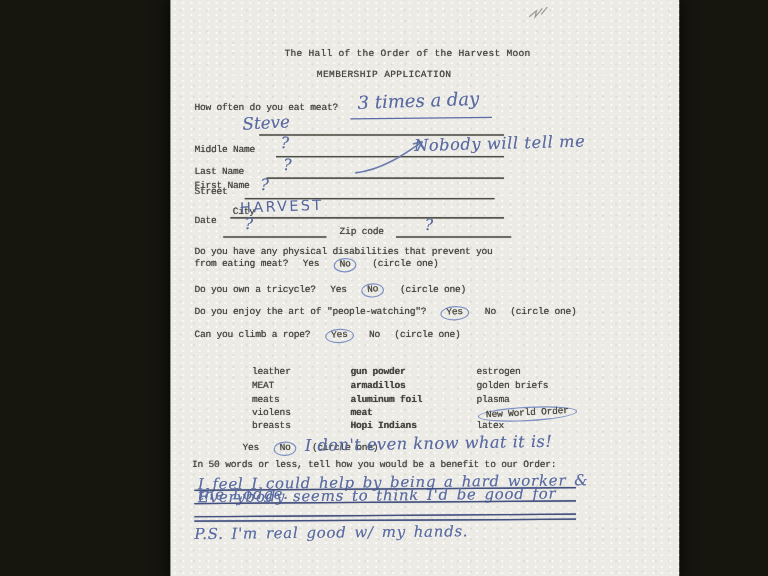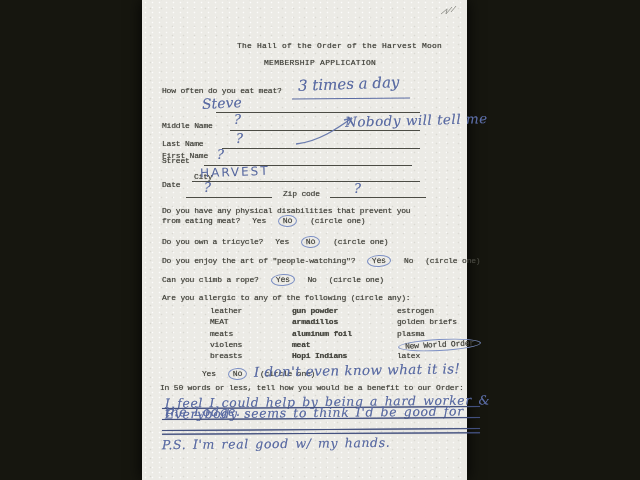--- a/index.html
+++ b/index.html
@@ -1,18 +1,18 @@
 <!DOCTYPE html>
 <html><head>
 <meta charset="utf-8">
 <style>
   html,body{margin:0;padding:0;background:#101008;}
   #stage{position:relative;width:640px;height:480px;background:#16160f;overflow:hidden;
          font-family:"Liberation Mono",monospace;}
-  #paper{position:absolute;left:142px;top:0;width:325px;height:480px;
+  #paper{position:absolute;left:142px;top:0;width:424px;height:480px;
          background-color:#ecebe6;
          background-image:
            radial-gradient(circle, rgba(255,255,255,0.85) 0.6px, transparent 1.1px),
            radial-gradient(circle, rgba(205,203,194,0.55) 0.6px, transparent 1.1px);
          background-size:7px 5px,11px 9px;
          background-position:0 0,3px 4px;
          box-shadow:0 0 14px rgba(0,0,0,0.9);}
   .t{position:absolute;font-family:"Liberation Mono",monospace;font-size:8px;
      letter-spacing:-0.2px;color:#45453e;white-space:nowrap;
      text-shadow:0 0 0.7px rgba(70,70,62,0.75);}
@@ -90,21 +90,20 @@
     </div>
 
     <div class="t yn" style="left:20px;top:256px;">
       <span>Do you enjoy the art of "people-watching"?</span><span class="gap1 circled">Yes</span><span class="gap2">No</span><span class="gap2">(circle one)</span>
     </div>
 
     <div class="t yn" style="left:20px;top:275px;">
       <span>Can you climb a rope?</span><span class="gap1 circled">Yes</span><span class="gap2">No</span><span class="gap2">(circle one)</span>
     </div>
 
-    <div class="t" style="left:20px;top:293px;">Are you allergic to any of the following (circle any):</div>
 
     <div class="t alist" style="left:68px;top:306px;">
       <div>leather</div>
       <div>MEAT</div>
       <div>meats</div>
       <div>violens</div>
       <div>breasts</div>
     </div>
     <div class="t alist" style="left:150px;top:306px;font-weight:bold;">
       <div>gun powder</div>

